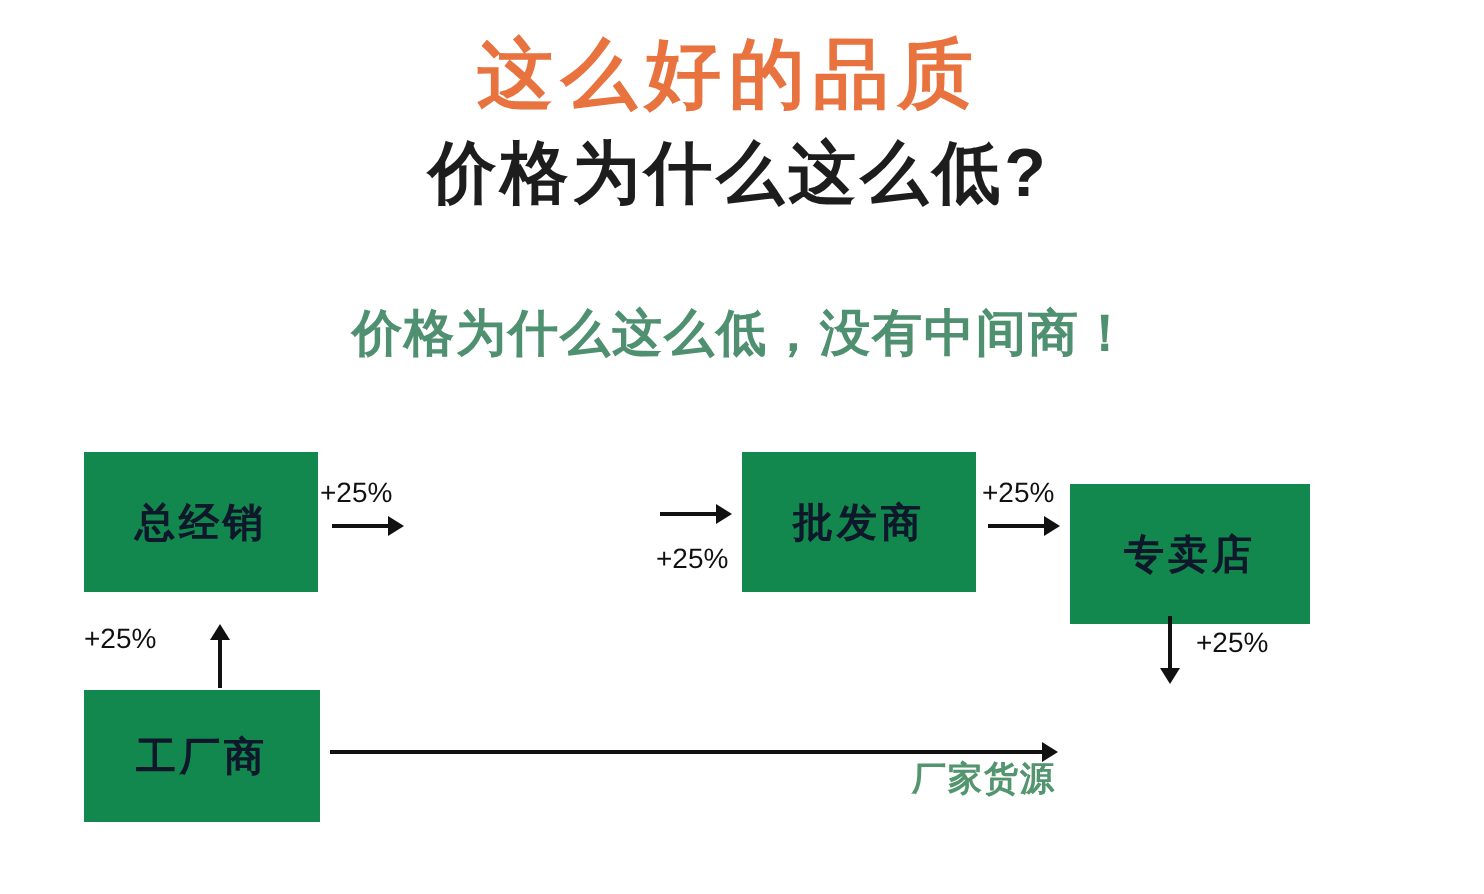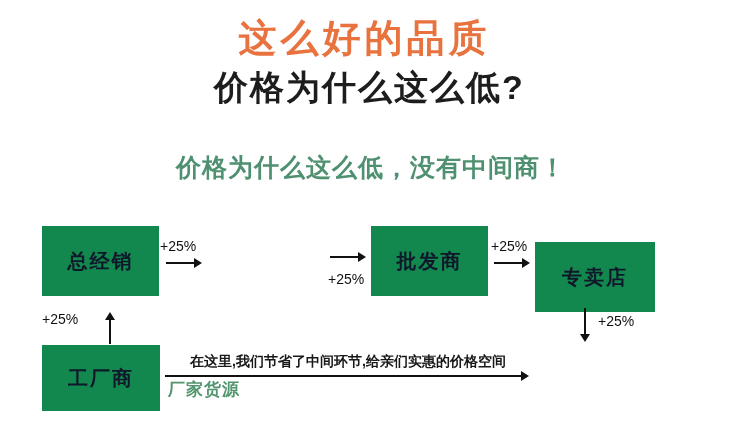--- a/index.html
+++ b/index.html
@@ -109,21 +109,21 @@
 
   
   #savings-note{
     position:absolute; left:168px; top:352px; width:360px;
     text-align:center;
     font-size:14px; font-weight:bold; color:#181818;
     letter-spacing:0px; white-space:nowrap; line-height:18px;
   }
   #source-note{
     position:absolute; left:168px; top:379px; width:360px;
-    text-align:left;
+    text-align:right;
     font-size:17px; font-weight:bold; color:#53956f;
     letter-spacing:1px; white-space:nowrap; line-height:22px;
   }
 </style>
 </head>
 <body>
 
 <div id="headline-1">这么好的品质</div>
 
 <div id="headline-2">价格为什么这么低?</div>
@@ -172,16 +172,15 @@
     <div class="shaft"></div>
     <div class="head"></div>
   </div>
 
   <div class="pct" id="pct-1">+25%</div>
   <div class="pct" id="pct-2">+25%</div>
   <div class="pct" id="pct-3">+25%</div>
   <div class="pct" id="pct-4">+25%</div>
   <div class="pct" id="pct-5">+25%</div>
 
-  <div id="savings-note">在这里,我们节省了中间环节,给亲们实惠的价格空间</div>
   <div id="source-note">厂家货源</div>
 
 </div>
 
 </body></html>

